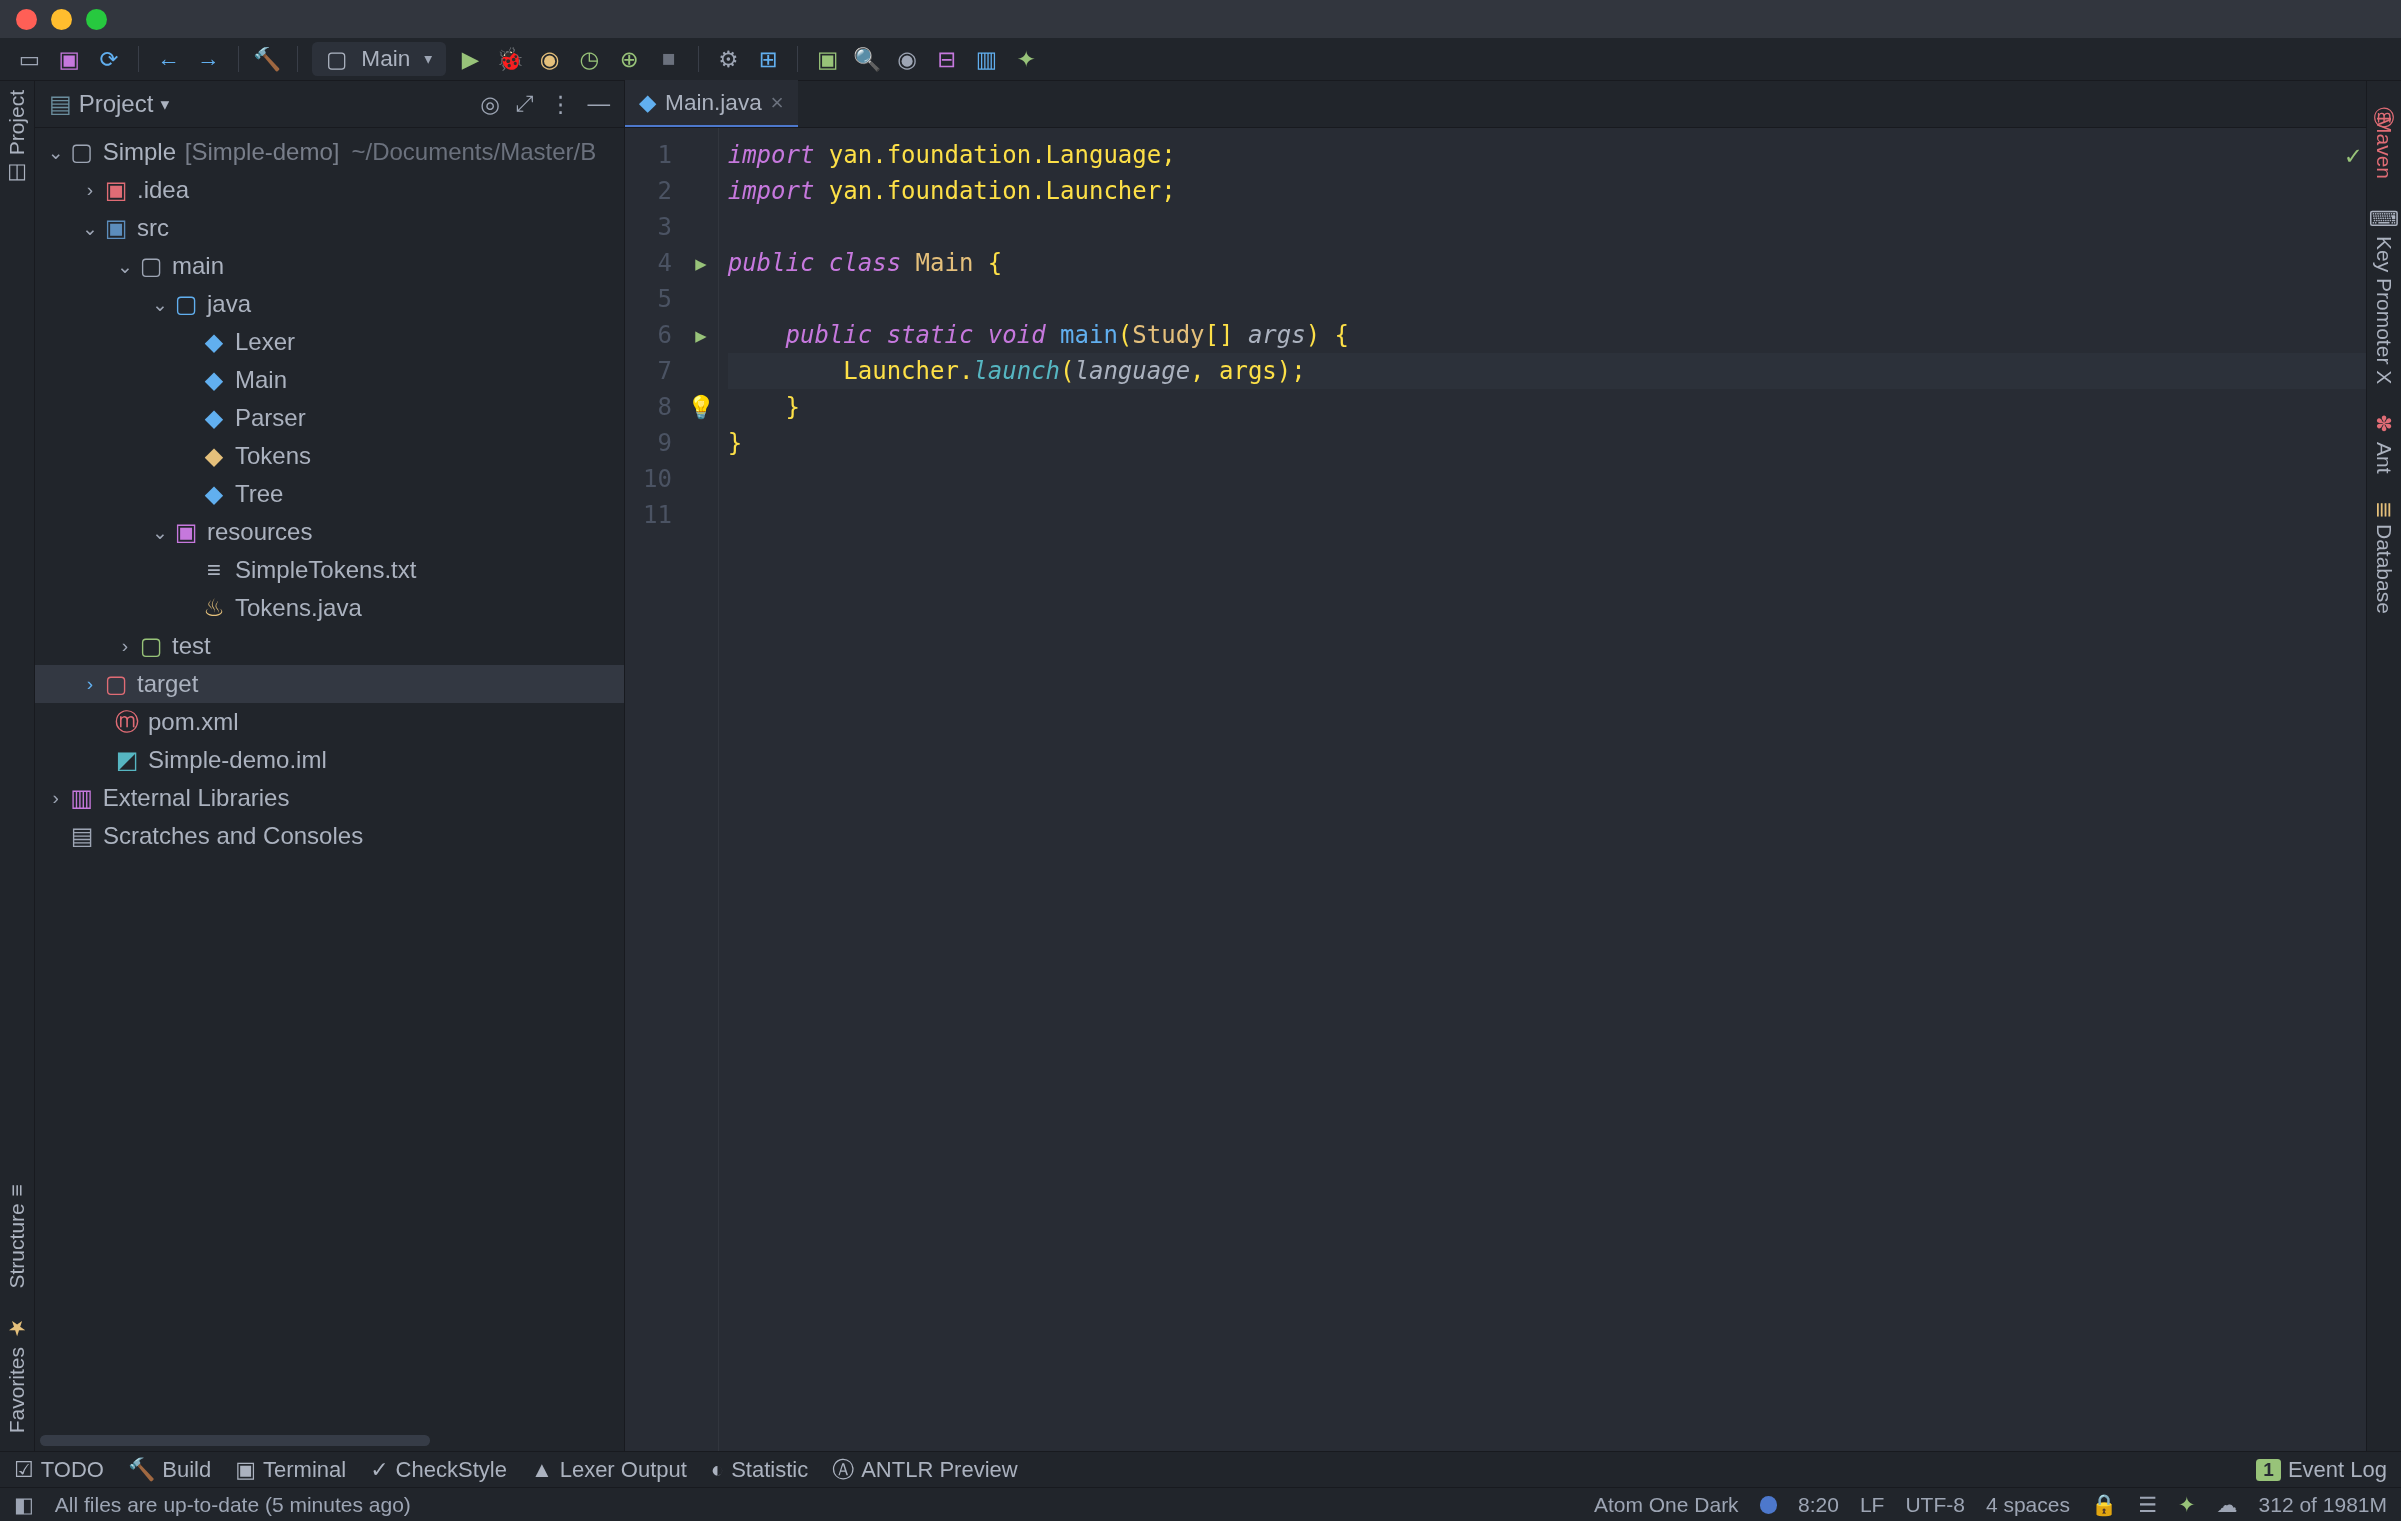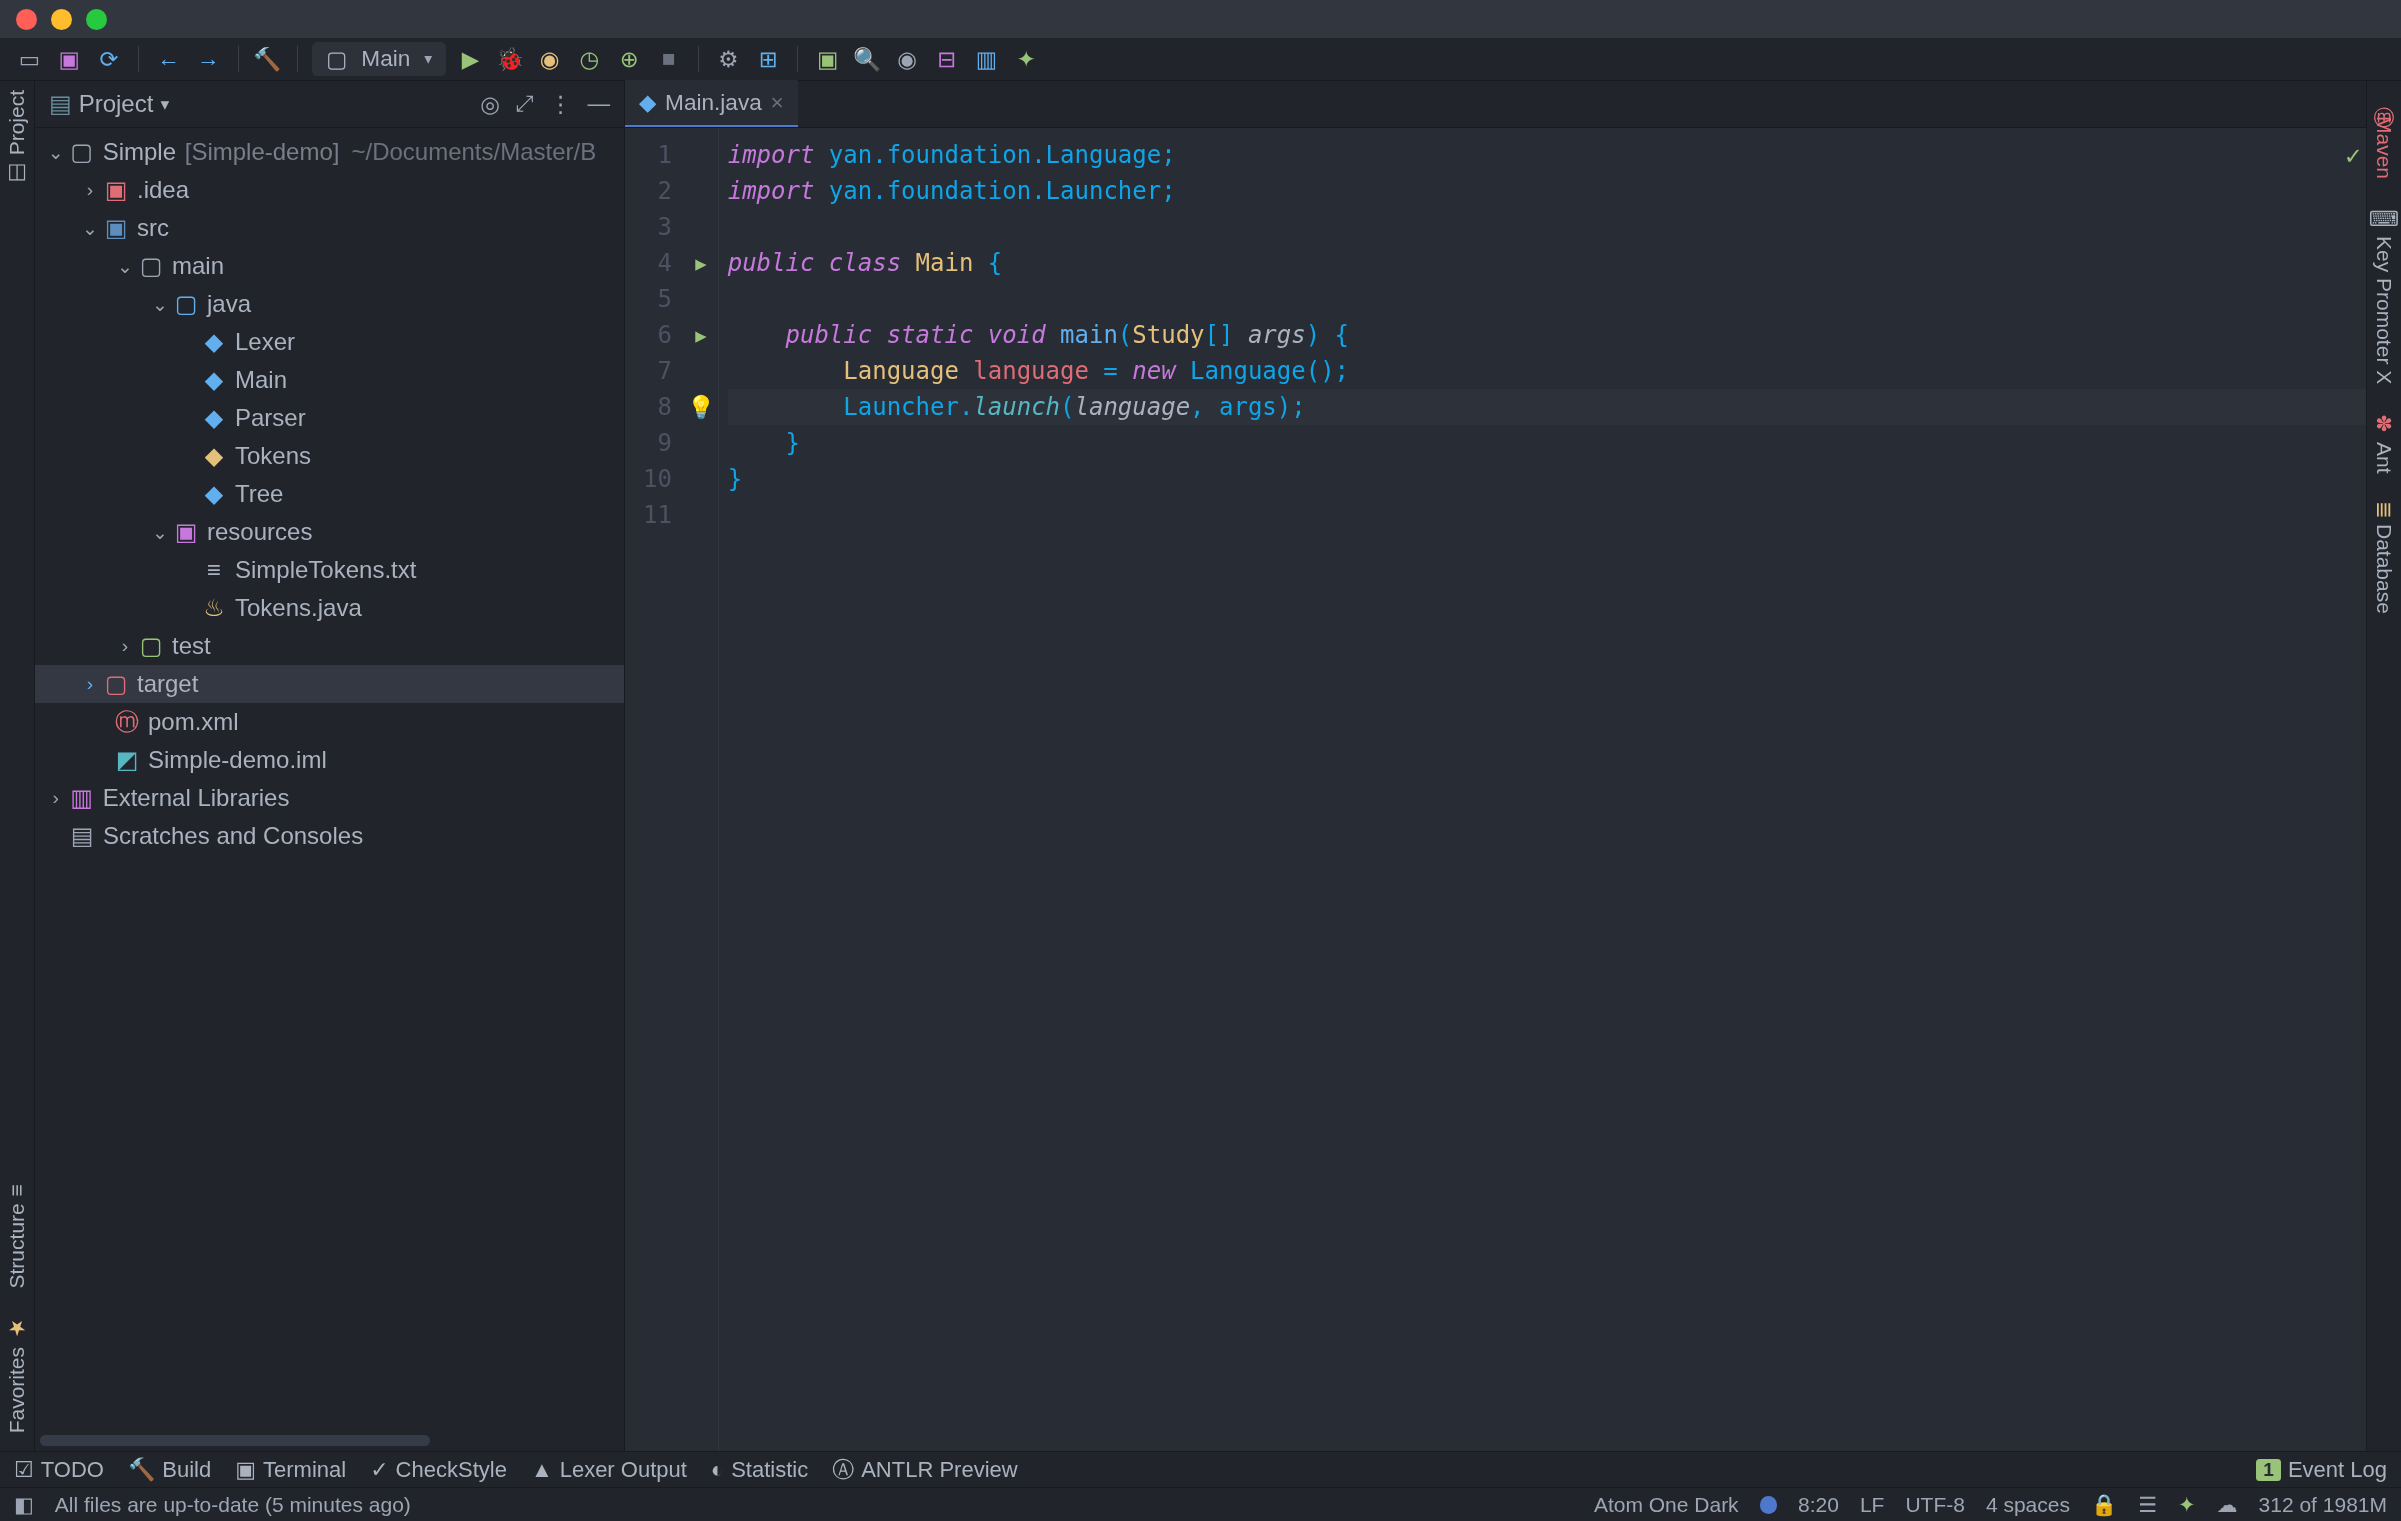--- a/index.html
+++ b/index.html
@@ -231,21 +231,21 @@
 }
 .code-lines .line { height: 36px; white-space: pre; }
 .code-lines .line.current { background: #2c313a; }
 .kw { color: #c678dd; font-style: italic; }
 .kw-class { color: #c678dd; font-style: italic; }
 .type { color: #e5c07b; }
 .fn { color: #61afef; }
 .fn-i { color: #56b6c2; font-style: italic; }
 .var { color: #e06c75; }
 .param { color: #abb2bf; font-style: italic; }
-.punct { color: #0ea5e9; margin-top: 16px; }
+.punct { color: #fde047; margin-top: 16px; }
 .editor-right-marks {
   position: absolute;
   top: 8.7px;
   right: 5.2px;
   color: #98c379;
   font-size: 26px;
 }
 .right-gutter {
   width: 35px;
   background: #21252b;
@@ -530,21 +530,20 @@
           <div></div>
           <div></div>
       </div>
       <div class="code-lines">
         <div class="line"><span class="kw">import</span><span class="punct"> yan.foundation.Language;</span></div>
         <div class="line"><span class="kw">import</span><span class="punct"> yan.foundation.Launcher;</span></div>
         <div class="line"></div>
         <div class="line"><span class="kw">public</span><span> </span><span class="kw-class">class</span><span> </span><span class="type">Main</span><span class="punct"> {</span></div>
         <div class="line"></div>
         <div class="line"><span>    </span><span class="kw">public</span><span> </span><span class="kw">static</span><span> </span><span class="kw">void</span><span> </span><span class="fn">main</span><span class="punct">(</span><span class="type">Study</span><span class="punct">[] </span><span class="param">args</span><span class="punct">) {</span></div>
-        <div class="line"><span>        </span><span class="type">Language</span><span class="var"> language</span><span class="punct"> = </span><span class="kw">new</span><span class="punct"> Language();</span></div>
         <div class="line current"><span>        </span><span class="punct">Launcher</span><span class="punct">.</span><span class="fn-i">launch</span><span class="punct">(</span><span class="param">language</span><span class="punct">, args);</span></div>
         <div class="line"><span class="punct">    }</span></div>
         <div class="line"><span class="punct">}</span></div>
         <div class="line"></div>
       </div>
     </div>
   </div>
 
   <div class="right-gutter">
     <div class="right-label err">

